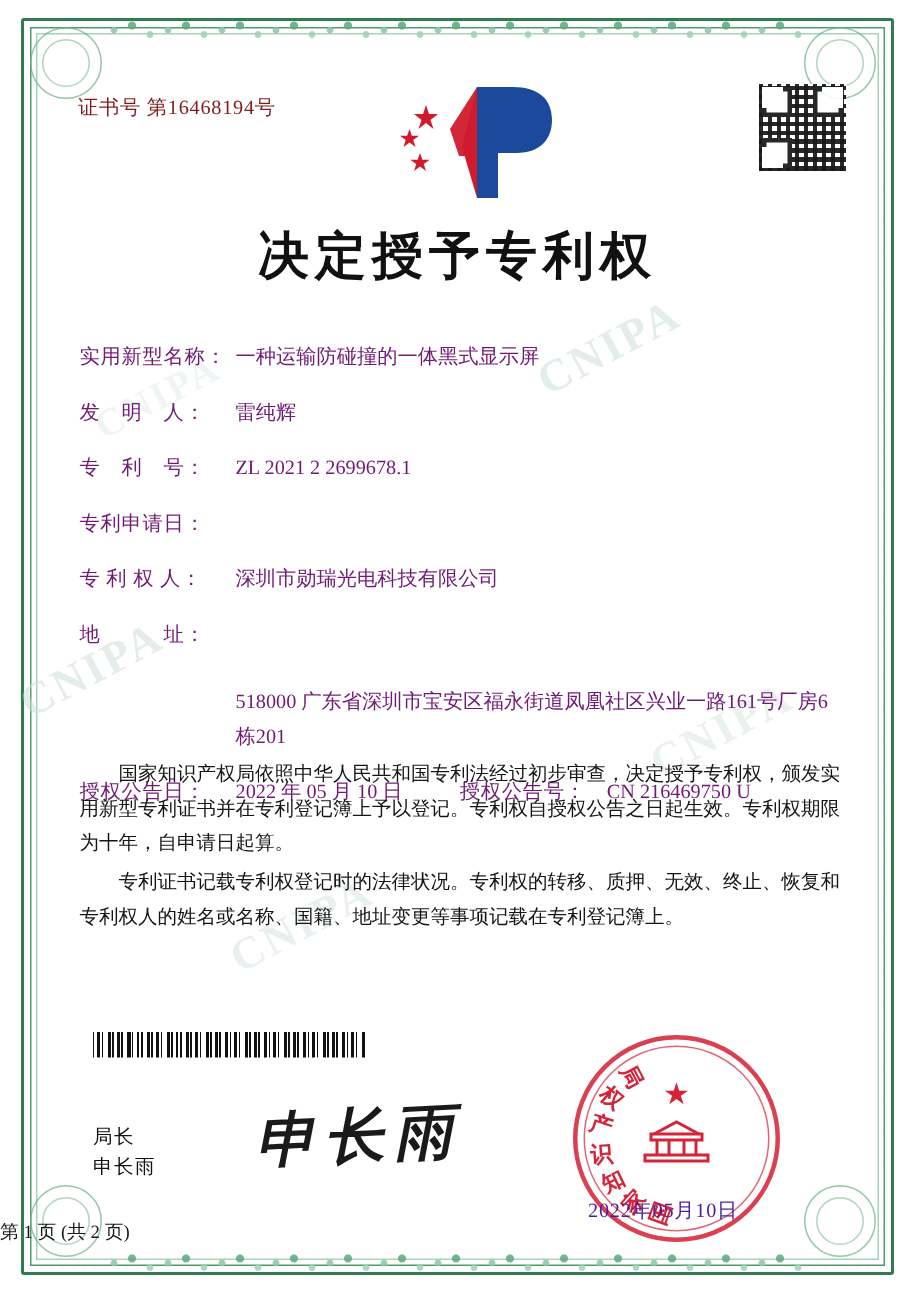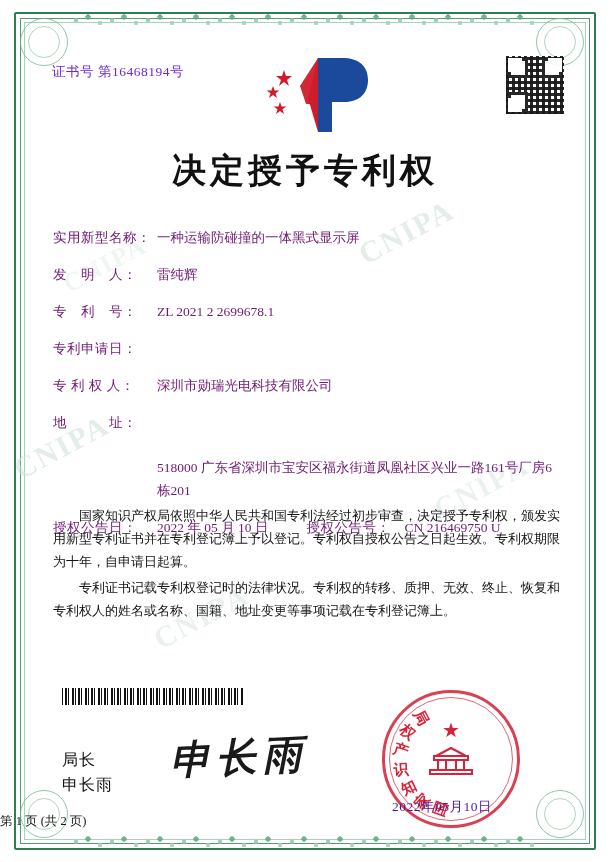--- a/index.html
+++ b/index.html
@@ -107,21 +107,21 @@
   .wm3 { left: 150px; top: 600px; font-size: 30px; opacity: .42; }
   .wm4 { left: 430px; top: 470px; font-size: 30px; opacity: .40; }
   .wm5 { left: 60px;  top: 250px; font-size: 26px; opacity: .30; }
 
   
   .cert-no {
     position: absolute;
     left: 52px; top: 63px;
     font-size: 13.5px;
     letter-spacing: .5px;
-    color: #6d28d9;
+    color: #7f1d1d;
   }
   .qr {
     position: absolute;
     right: 46px; top: 56px;
     width: 58px; height: 58px;
     background-color: #fff;
     background-image:
       repeating-linear-gradient(90deg, #111 0 3px, #fff 3px 6px),
       repeating-linear-gradient(0deg, #111 0 3px, rgba(255,255,255,0) 3px 6px);
     background-blend-mode: multiply;
@@ -227,21 +227,21 @@
     background-image: repeating-linear-gradient(
       90deg,
       #111 0 1px, #fff 1px 3px, #111 3px 5px, #fff 5px 6px,
       #111 6px 7px, #fff 7px 10px, #111 10px 12px, #fff 12px 13px);
   }
 
   
   .sig-label {
     position: absolute;
     left: 62px; top: 748px;
-    font-size: 16px;
+    font-size: 13px;
     line-height: 1.55;
     letter-spacing: 1px;
   }
   .sig-name {
     position: absolute;
     left: 170px; top: 730px;
     font-size: 40px;
     font-family: "Liberation Serif", serif;
     font-style: italic;
     font-weight: 700;

